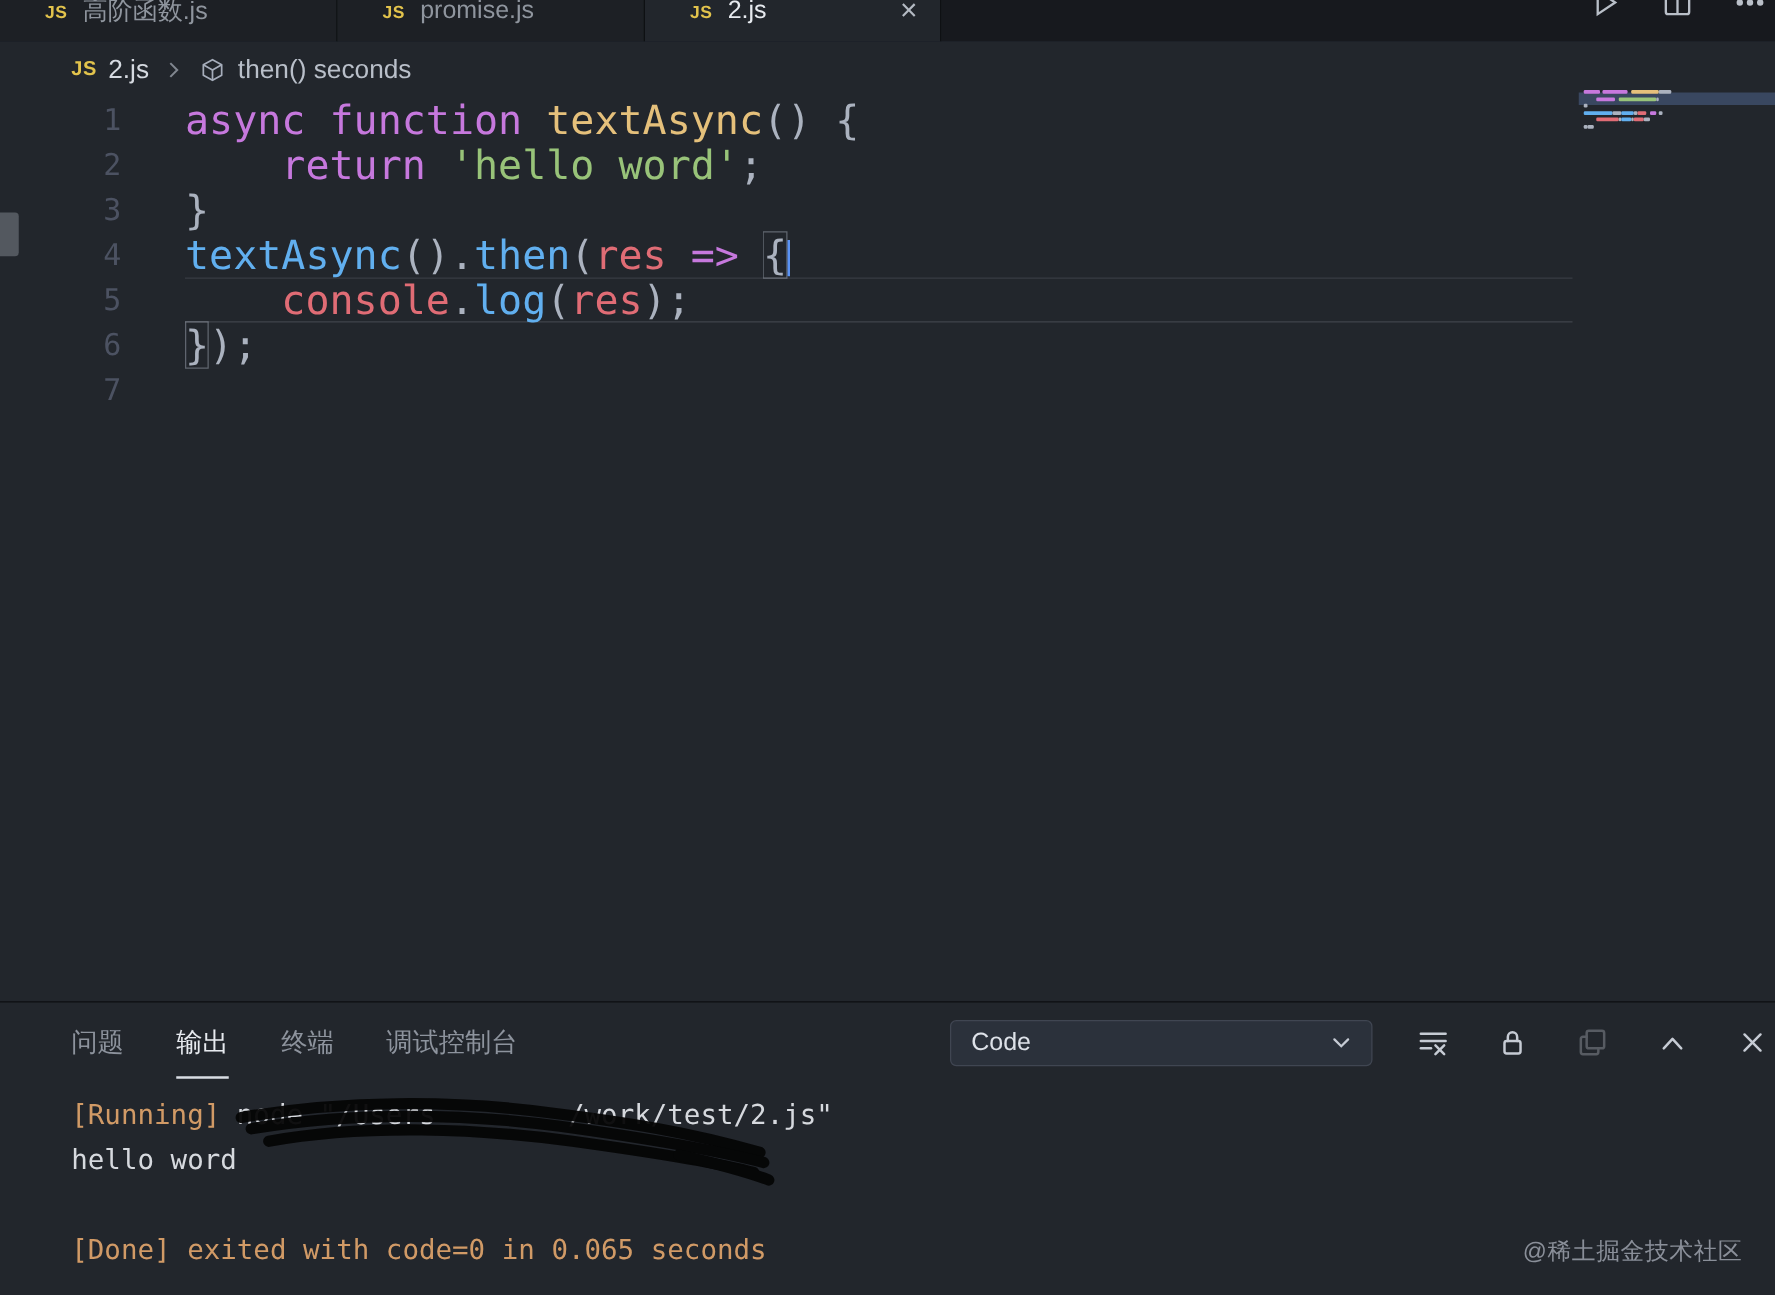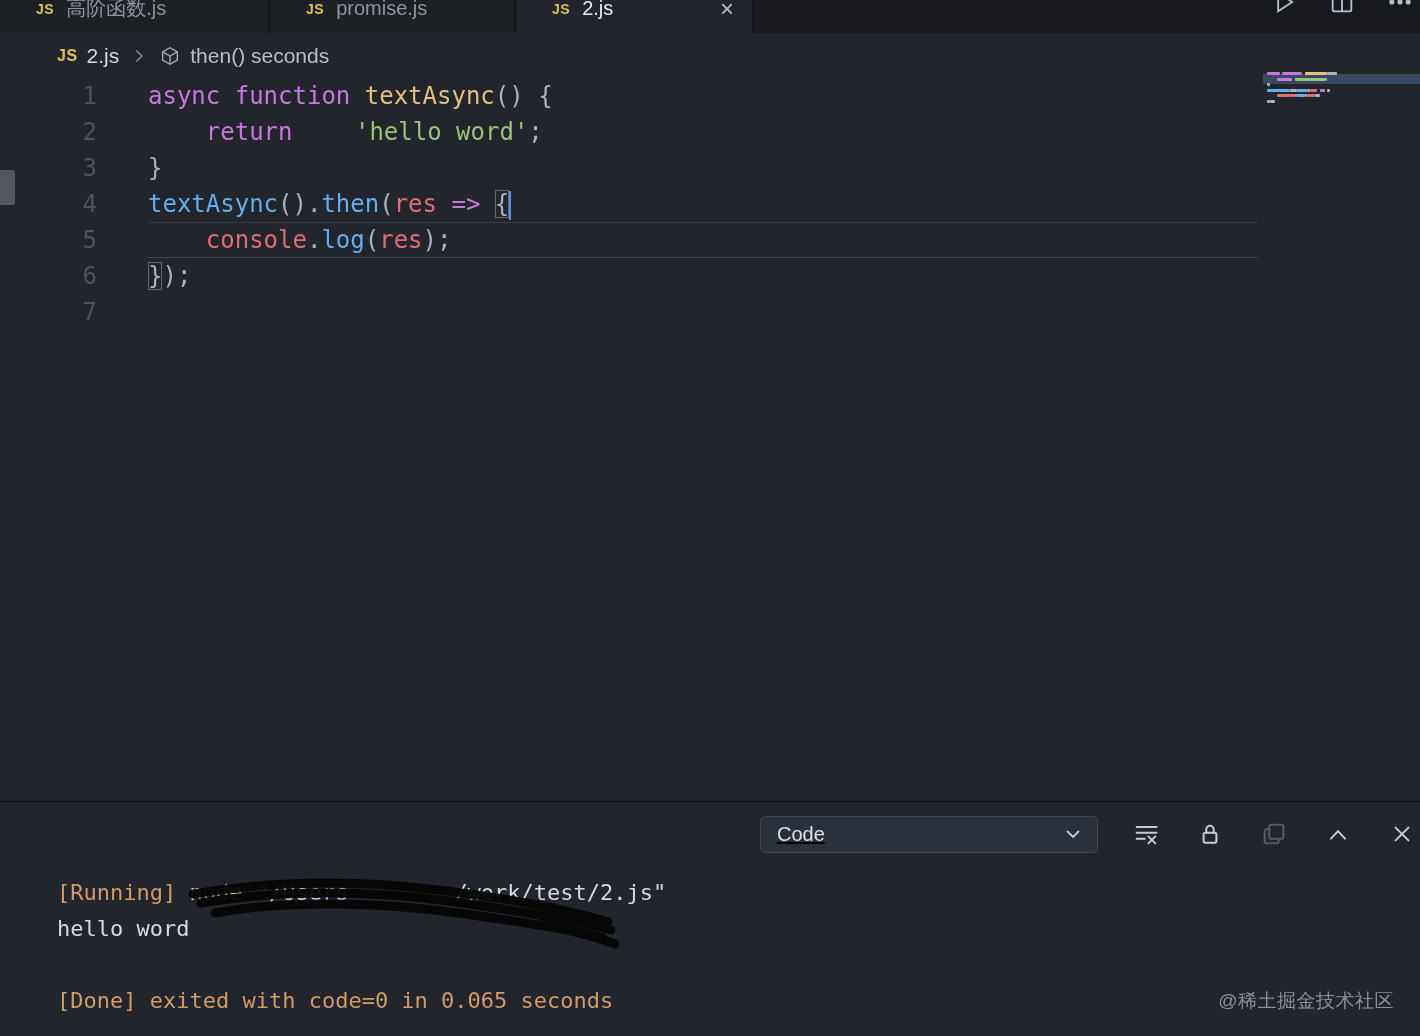--- a/index.html
+++ b/index.html
@@ -42,26 +42,26 @@
 
   
   .editor{position:relative;height:723px;}
   .gutter{
     position:absolute;left:0;top:0;width:97px;text-align:right;
     font-family:"DejaVu Sans Mono",monospace;font-size:24px;line-height:36px;color:#4c5262;
   }
   .gutter .ln{height:36px;}
   .code{
     position:absolute;left:148px;top:0;
-    font-family:"DejaVu Sans Mono",monospace;font-size:24px;line-height:36px;
+    font-family:"DejaVu Sans Mono",monospace;font-size:32px;line-height:36px;
     white-space:pre;color:var(--fg);
   }
   .code-row{height:36px;}
   .c-kw{color:var(--kw);} .c-fn{color:var(--fn);} .c-call{color:var(--call);}
-  .c-str{color:var(--str);margin-left:48px;} .c-var{color:var(--var);text-align:right;} .c-fg{color:var(--fg);}
+  .c-str{color:var(--str);} .c-var{color:var(--var);text-align:right;} .c-fg{color:var(--fg);}
   .c-orange{color:var(--orange);} .c-out{color:var(--out);}
   .bracket-match{box-shadow:inset 0 0 0 1px rgba(172,180,194,0.45);}
   .cursor{display:inline-block;width:2px;height:29px;margin-right:-2px;background:#5a93f5;vertical-align:middle;}
   .current-line{
     position:absolute;left:148px;top:144px;width:1110px;height:36px;box-sizing:border-box;
     border-top:1px solid rgba(165,172,185,0.16);border-bottom:1px solid rgba(165,172,185,0.22);
     pointer-events:none;
   }
   .left-blob{position:absolute;left:0;top:92px;width:15px;height:35px;background:#53585f;border-radius:0 3px 3px 0;}
 
@@ -75,21 +75,21 @@
   
   .panel{
     position:absolute;left:0;top:801px;width:1420px;height:235px;
     background:#22262c;border-top:1px solid #0c0e11;box-sizing:border-box;
   }
   .panel-header{position:relative;height:64px;display:flex;align-items:center;padding-left:57px;}
   #panel-tabs{display:flex;gap:42px;height:64px;}
   .ptab{position:relative;display:flex;align-items:center;font-size:21px;color:#8d939d;white-space:nowrap;}
   .ptab.active{color:#e7eaef;}
   .ptab.active::after{content:"";position:absolute;left:0;bottom:3px;width:100%;height:2px;background:#d9dde3;}
-  .panel-right{position:absolute;right:4px;top:0;height:64px;display:flex;align-items:center;gap:36px;text-decoration:underline;}
+  .panel-right{position:absolute;right:4px;top:0;height:64px;display:flex;align-items:center;gap:36px;}
   .select{
     box-sizing:border-box;width:338px;height:37px;margin-right:-2px;
     background:#2b313b;border:1px solid #404652;border-radius:5px;
     display:flex;align-items:center;justify-content:space-between;padding:0 12px 0 16px;
     font-size:20px;color:#dde1e8;
   }
   .picon{width:28px;height:28px;}
   .picon svg{stroke:#c6cbd4;fill:none;stroke-width:1.7;stroke-linecap:round;stroke-linejoin:round;}
   .picon.ghost{opacity:0.32;}
 
@@ -185,20 +185,26 @@
           <div class="mm-row"><span class="mm-seg" style="width: 22.5px; background: var(--call);"></span><span class="mm-seg" style="width: 7.5px; background: var(--fg);"></span><span class="mm-seg" style="width: 10px; background: var(--call);"></span><span class="mm-seg" style="width: 2.5px; background: var(--fg);"></span><span class="mm-seg" style="width: 7.5px; background: var(--var);"></span><span class="mm-seg" style="width: 2.5px; background: transparent;"></span><span class="mm-seg" style="width: 5px; background: var(--kw);"></span><span class="mm-seg" style="width: 2.5px; background: transparent;"></span><span class="mm-seg" style="width: 2.5px; background: var(--fg);"></span></div>
           <div class="mm-row"><span class="mm-seg" style="width: 10px; background: transparent;"></span><span class="mm-seg" style="width: 17.5px; background: var(--var);"></span><span class="mm-seg" style="width: 2.5px; background: var(--fg);"></span><span class="mm-seg" style="width: 7.5px; background: var(--call);"></span><span class="mm-seg" style="width: 2.5px; background: var(--fg);"></span><span class="mm-seg" style="width: 7.5px; background: var(--var);"></span><span class="mm-seg" style="width: 5px; background: var(--fg);"></span></div>
           <div class="mm-row"><span class="mm-seg" style="width: 2.5px; background: var(--fg);"></span><span class="mm-seg" style="width: 5px; background: var(--fg);"></span></div>
           <div class="mm-row"></div>
         </div>
     </div>
   </main>
 
   <section class="panel">
     <div class="panel-header">
+      <div id="panel-tabs">
+          <div class="ptab">问题</div>
+          <div class="ptab active">输出</div>
+          <div class="ptab">终端</div>
+          <div class="ptab">调试控制台</div>
+        </div>
       <div class="panel-right">
         <div class="select">
           <span>Code</span>
           <svg viewBox="0 0 24 24" width="24" height="24">
               <path d="M6.5 9.5 L12 15 L17.5 9.5" fill="none" stroke="#c6cbd4" stroke-width="1.8" stroke-linecap="round"></path>
             </svg>
         </div>
         <span class="picon">
           <svg viewBox="0 0 24 24" width="28" height="28">
               <line x1="4" y1="6" x2="21" y2="6"></line>

